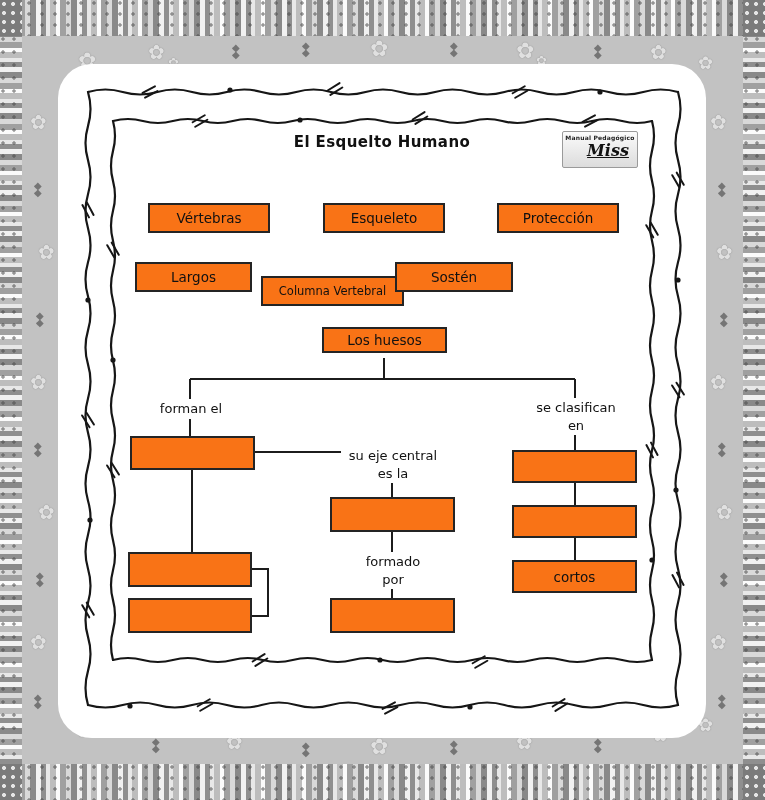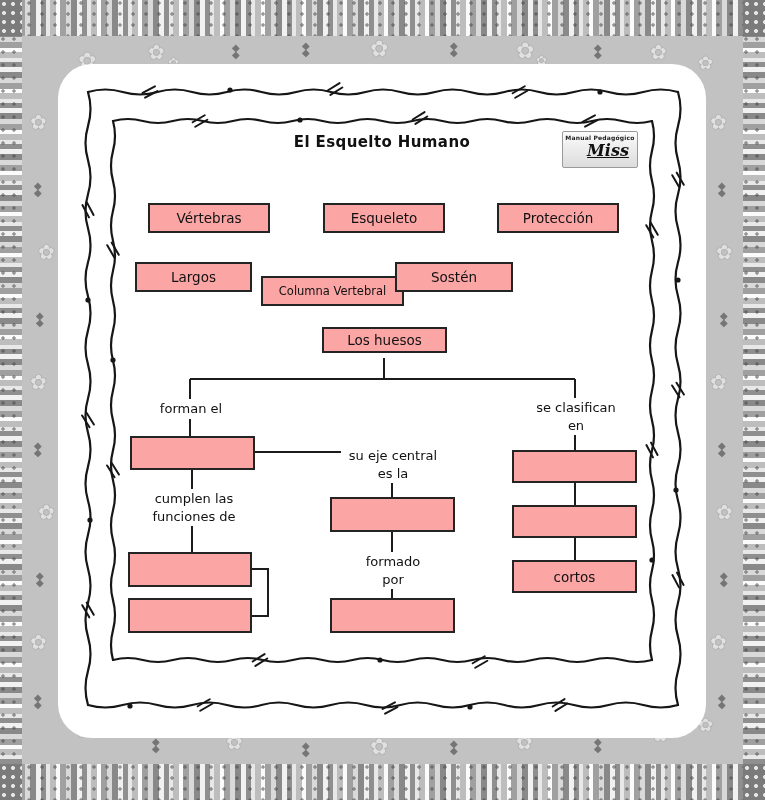--- a/index.html
+++ b/index.html
@@ -29,21 +29,21 @@
 
   .sheet{position:absolute;left:58px;top:64px;width:648px;height:674px;background:#fff;border-radius:34px;z-index:3;}
   .overlay{position:absolute;left:0;top:0;width:765px;height:800px;z-index:4;pointer-events:none;}
 
   .title{position:absolute;left:58px;top:133px;width:648px;text-align:center;font-size:15px;font-weight:bold;letter-spacing:.4px;z-index:5;}
   .logo{position:absolute;left:562px;top:131px;width:76px;height:37px;background:linear-gradient(#fbfbfb,#dcdcdc);border:1px solid #9a9a9a;border-radius:2px;z-index:5;text-align:center;padding-top:2px;box-sizing:border-box;}
   .logo-tag{font-size:6px;font-weight:bold;letter-spacing:.2px;color:#222;}
   .logo-brand{font-family:"DejaVu Serif",serif;font-style:italic;font-weight:bold;font-size:16px;line-height:1.2;color:#111;text-decoration:underline;margin-left:16px;}
   .instruction{position:absolute;left:130px;top:160px;font-size:13.5px;z-index:5;}
 
-  .wb,.mapbox{position:absolute;background:#fca5a5;border:2px solid #242424;display:flex;align-items:center;justify-content:center;font-size:13.5px;white-space:nowrap;z-index:5;box-sizing:border-box;text-align:center;}
+  .wb,.mapbox{position:absolute;background:#f97316;border:2px solid #242424;display:flex;align-items:center;justify-content:center;font-size:13.5px;white-space:nowrap;z-index:5;box-sizing:border-box;text-align:center;}
   .wb{height:30px;}
   .tight{font-size:11.5px;}
   .map-label{position:absolute;background:#fff;text-align:center;font-size:13px;line-height:1.35;z-index:5;padding:1px 0;}
 </style>
 </head>
 <body>
 
 <div id="page-root">
 
   <div class="stripe top"></div>
@@ -199,21 +199,20 @@
   <div class="mapbox" style="left:330px;top:598px;width:125px;height:35px"></div>
   <div class="mapbox" style="left:128px;top:552px;width:124px;height:35px"></div>
   <div class="mapbox" style="left:128px;top:598px;width:124px;height:35px"></div>
   <div class="mapbox" style="left:512px;top:450px;width:125px;height:33px"></div>
   <div class="mapbox" style="left:512px;top:505px;width:125px;height:33px"></div>
   <div class="mapbox" style="left:512px;top:560px;width:125px;height:33px">cortos</div>
 
   <div class="map-label" style="left:152px;top:399px;width:78px">forman el</div>
   <div class="map-label" style="left:528px;top:398px;width:96px">se clasifican en</div>
   <div class="map-label" style="left:341px;top:446px;width:104px">su eje central es la</div>
-  <div class="map-label" style="left:146px;top:489px;width:96px">cumplen las funciones de</div>
   <div class="map-label" style="left:359px;top:552px;width:68px">formado por</div>
 <span class="flower" style="left: 78px; top: 50px; font-size: 22px;">✿</span>
     <span class="flower" style="left: 148px; top: 42px; font-size: 20px;">✿</span>
     <span class="flower" style="left: 168px; top: 56px; font-size: 13px;">✿</span>
     <span class="flower" style="left: 370px; top: 38px; font-size: 22px;">✿</span>
     <span class="flower" style="left: 516px; top: 40px; font-size: 22px;">✿</span>
     <span class="flower" style="left: 536px; top: 54px; font-size: 13px;">✿</span>
     <span class="flower" style="left: 650px; top: 42px; font-size: 20px;">✿</span>
     <span class="flower" style="left: 698px; top: 54px; font-size: 18px;">✿</span>
     <span class="flower" style="left: 30px; top: 112px; font-size: 20px;">✿</span>

